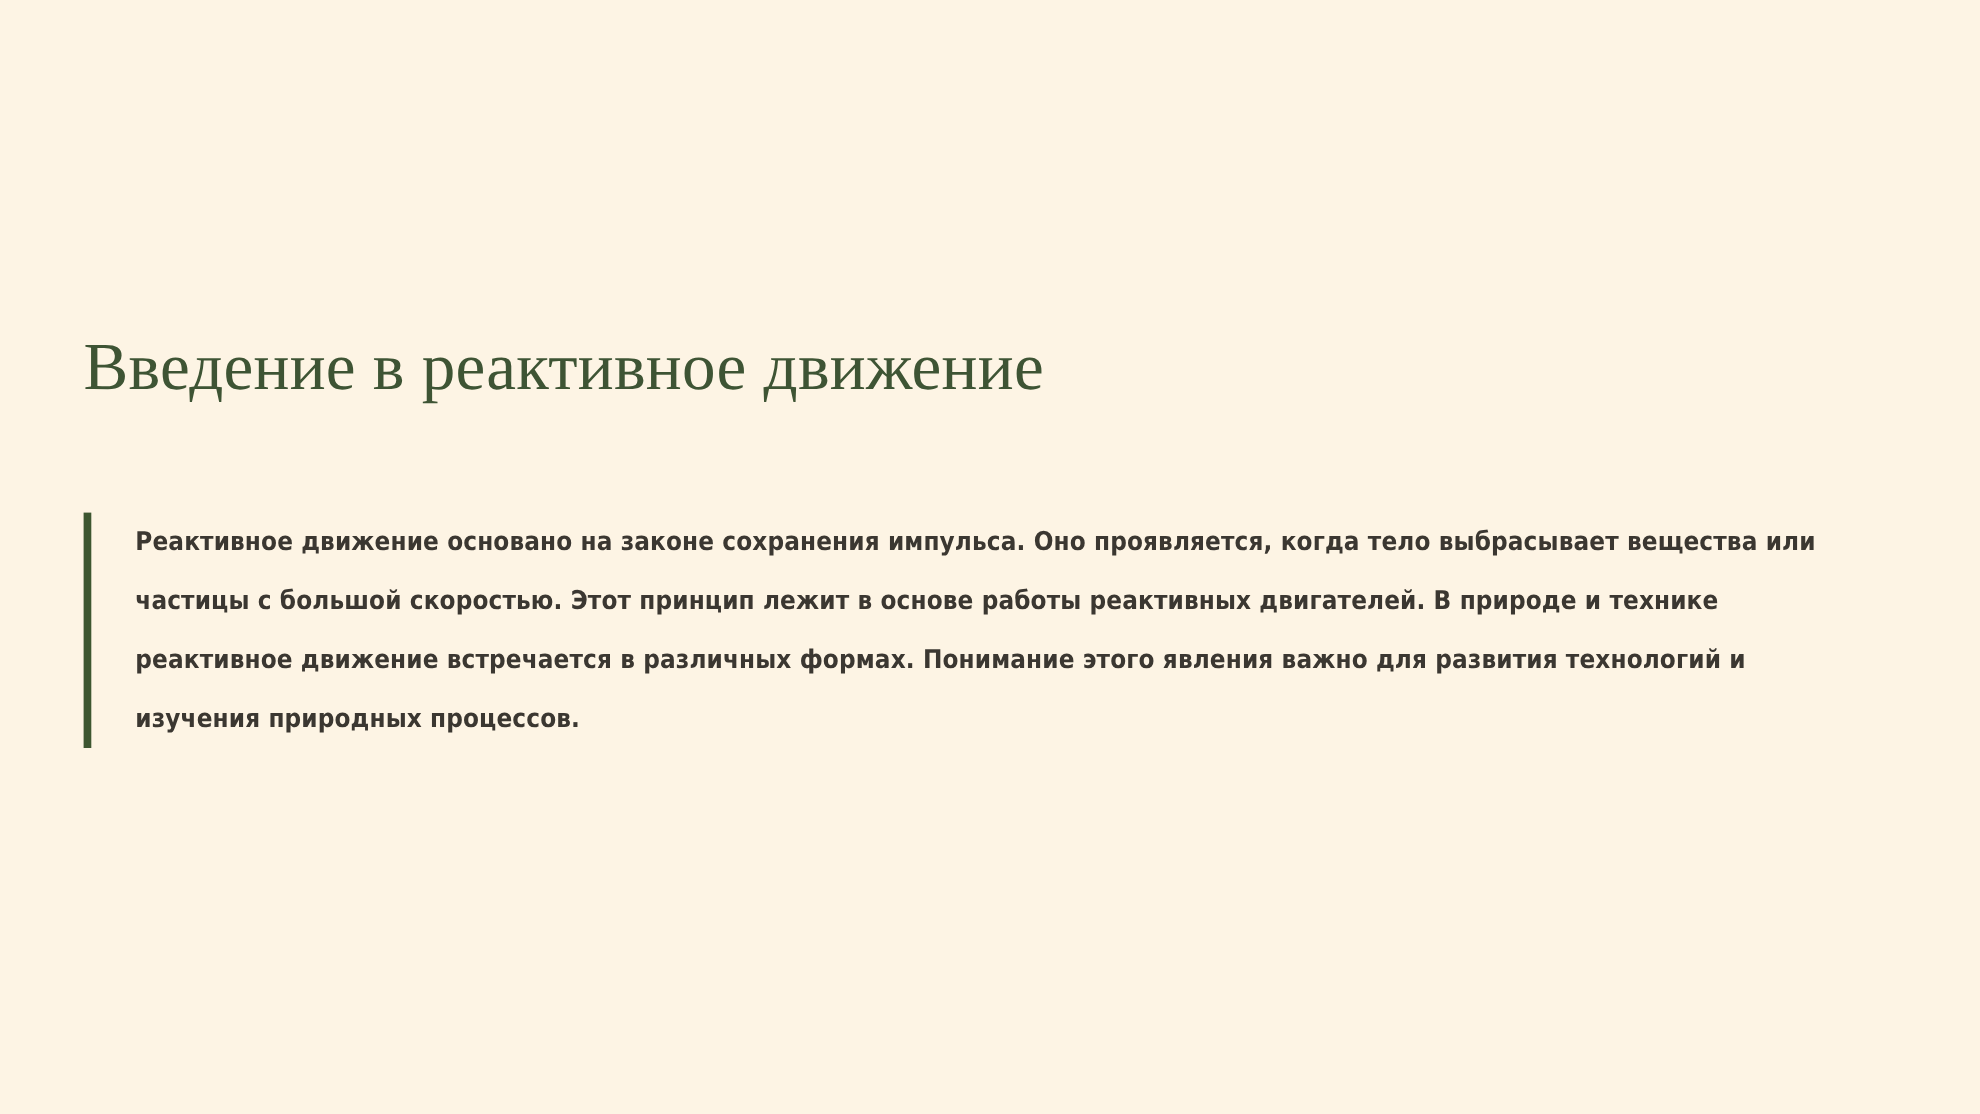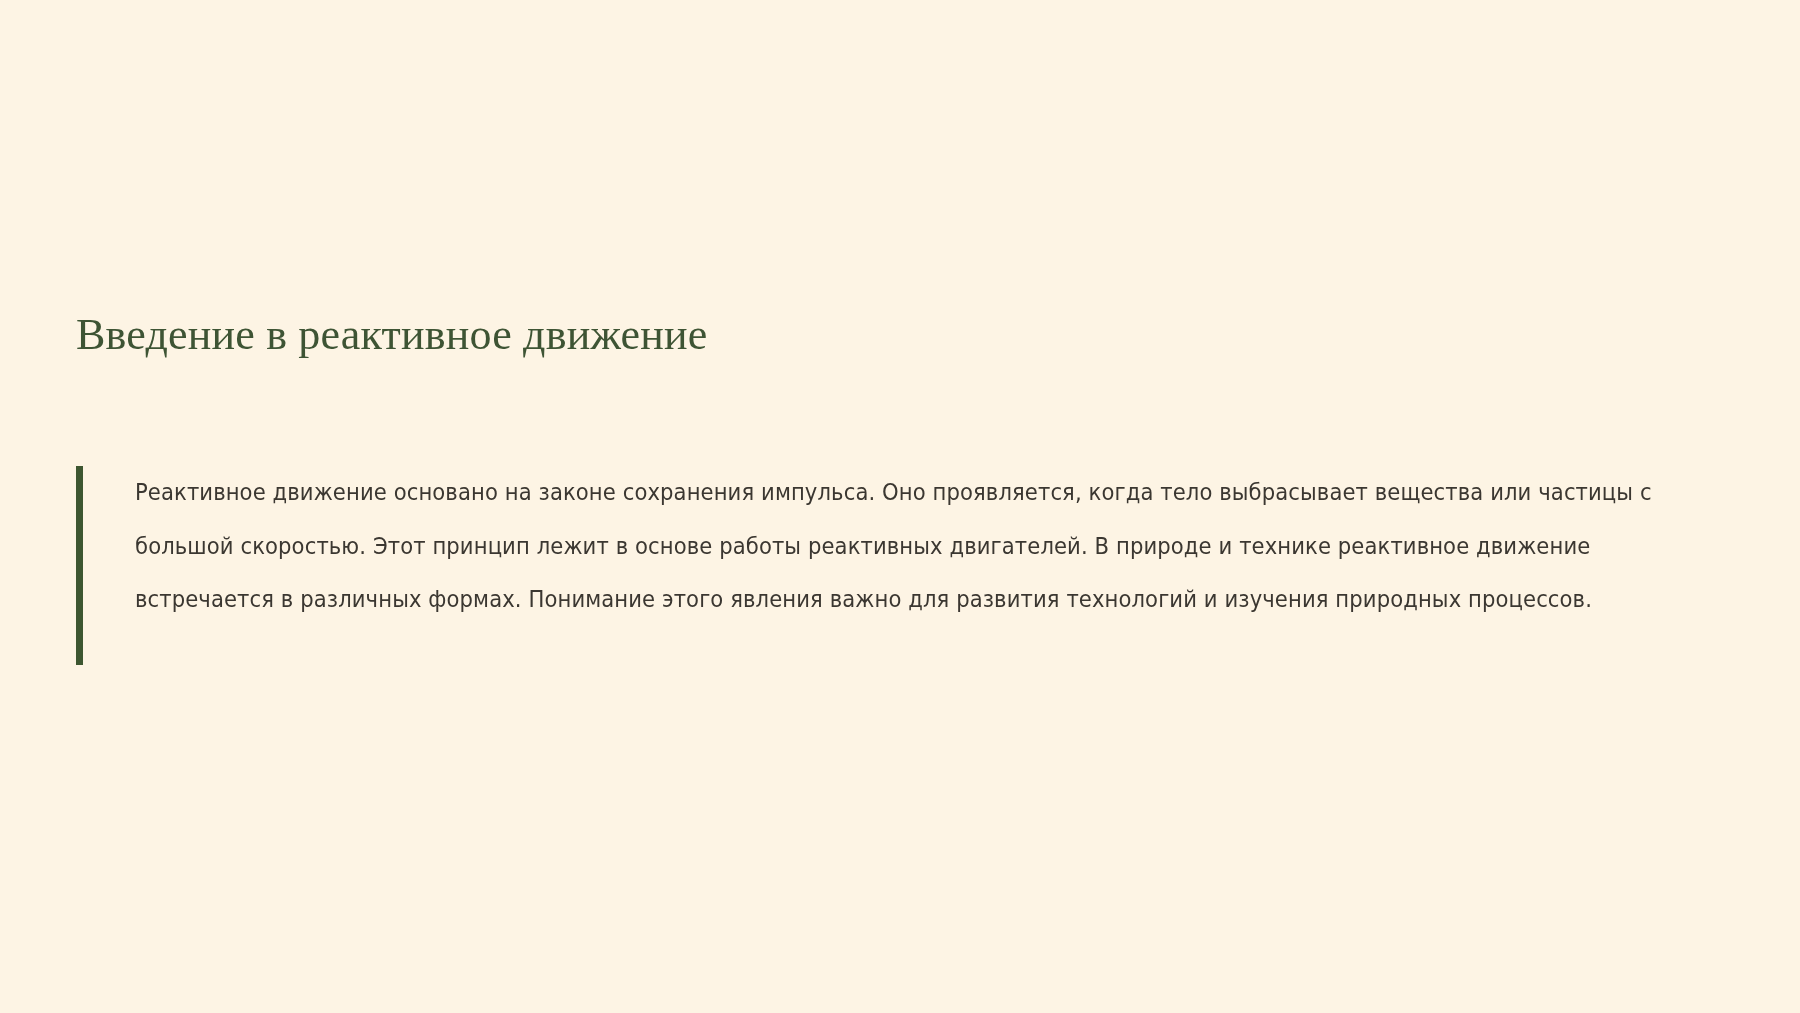--- a/index.html
+++ b/index.html
@@ -25,21 +25,21 @@
 
   
   #heading {
     position: absolute;
     left: 76px;
     top: 297px;
     width: 1600px;
     margin: 0;
     font-family: "Liberation Serif", "DejaVu Serif", serif;
     font-weight: 400;
-    font-size: 44px;
+    font-size: 61px;
     line-height: 76px;
     letter-spacing: 0.2px;
     color: #3e5434;
     white-space: nowrap;
   }
 
   
   #callout {
     position: absolute;
     left: 76px;
@@ -53,26 +53,26 @@
     flex: 0 0 auto;
     width: 7px;
     min-height: 199px;
     background: #3d5630;
     border-radius: 0;
   }
 
   #body-text {
     flex: 1 1 auto;
     margin: 0;
-    padding: 0 0 0 52px;
+    padding: 0 0 0 40px;
     font-family: "DejaVu Sans Condensed", "Liberation Sans Narrow", "Liberation Sans", sans-serif;
     font-stretch: condensed;
     font-size: 23.5px;
     line-height: 53.5px;
-    font-weight: 400;
+    font-weight: 700;
     color: #3b3731;
     text-align: left;
     letter-spacing: 0.1px;
   }
 </style>
 </head>
 <body>
 
 <div id="slide" style="background: rgb(253, 244, 228);">
 

